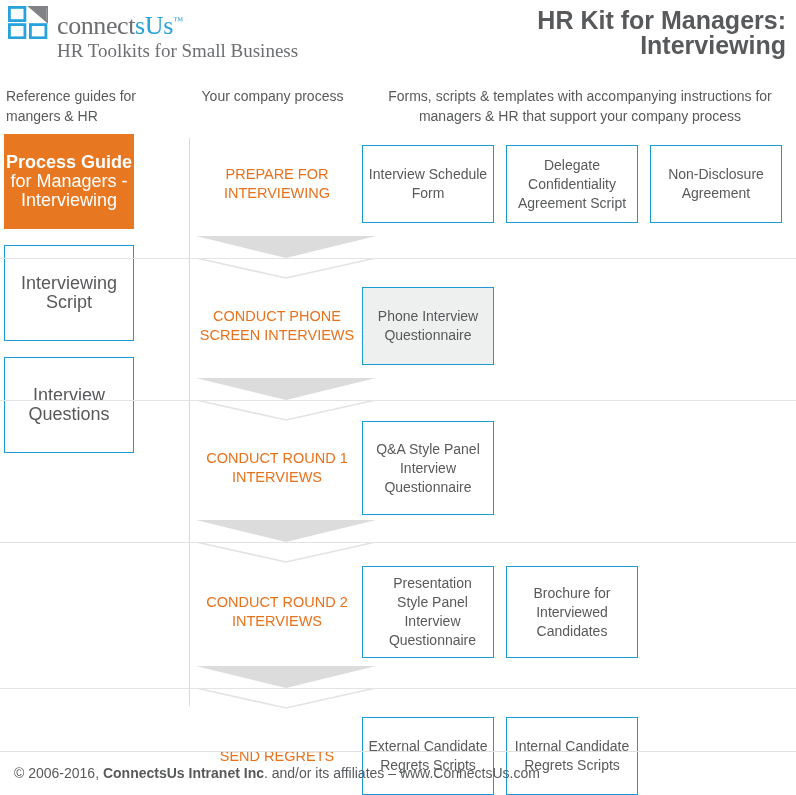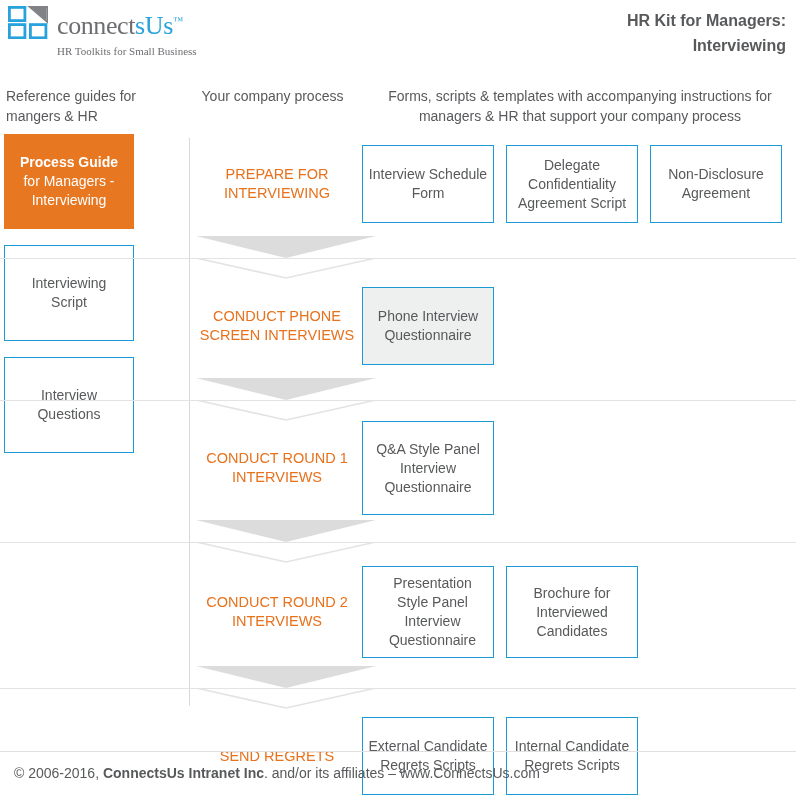--- a/index.html
+++ b/index.html
@@ -48,32 +48,32 @@
   }
   .brand-word .w1 { color: #6d6e71; }
   .brand-word .w2 { color: #27a2dd; }
   .brand-word .tm {
     color: #27a2dd;
     font-size: 10px;
     vertical-align: super;
     letter-spacing: 0;
   }
   .brand-tag {
-    font-size: 11px;
+    font-size: 19px;
     color: #6d6e71;
     line-height: 18px;
     margin-top: 3px;
     white-space: nowrap;
   }
   .kit-title {
     position: absolute;
     right: 10px;
     top: 8px;
     text-align: right;
-    font-size: 16px;
+    font-size: 25px;
     font-weight: bold;
     color: #58595b;
     line-height: 25px;
   }
 
   
   .col-heads {
     position: relative;
     height: 58px;
   }
@@ -115,21 +115,21 @@
     top: 0;
     width: 132px;
   }
   .ref-box {
     width: 130px;
     box-sizing: border-box;
     display: flex;
     align-items: center;
     justify-content: center;
     text-align: center;
-    font-size: 14px;
+    font-size: 18px;
     line-height: 19px;
     margin-bottom: 16px;
   }
   .ref-box.primary {
     height: 95px;
     background: #e87722;
     color: #ffffff;
     border: 1px solid #e87722;
   }
   .ref-box.primary .line-b { font-weight: bold; }

